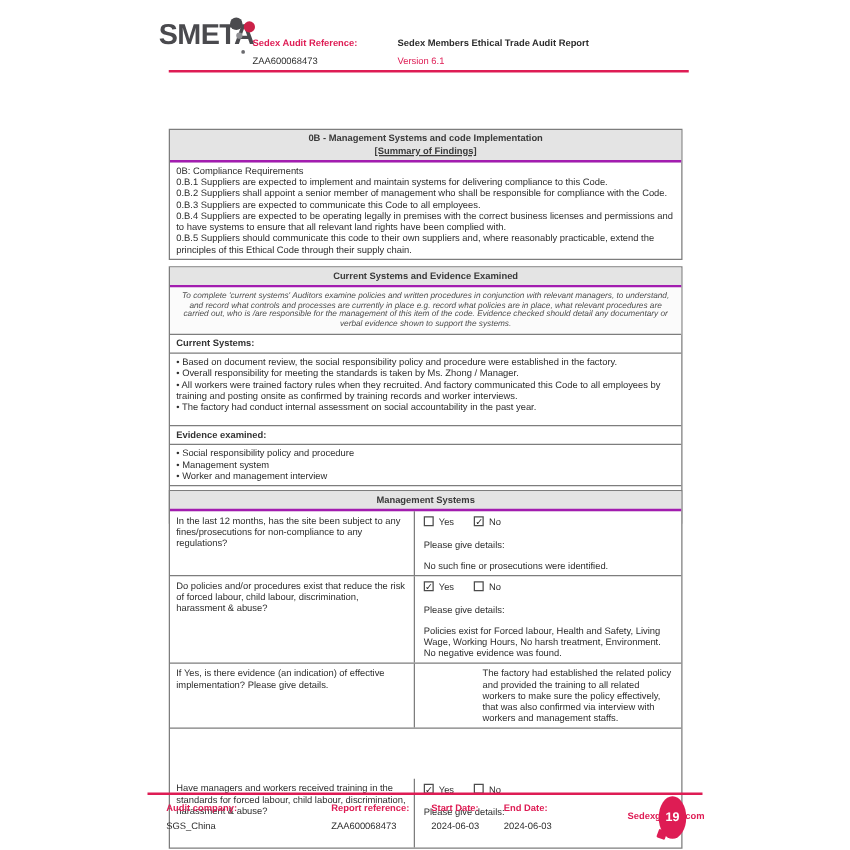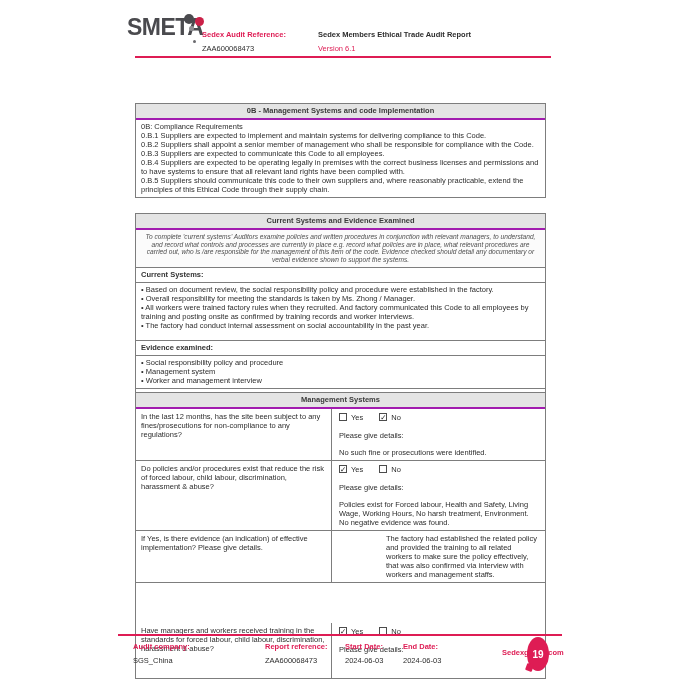--- a/index.html
+++ b/index.html
@@ -86,20 +86,21 @@
   </div>
   <div class="hdr-title">
     <div class="bold">Sedex Members Ethical Trade Audit Report</div>
     <div class="red">Version 6.1</div>
   </div>
   <div class="rule-top"></div>
 
   <div class="tbl" style="top:103px;">
     <div class="tbl-title">
       <span>0B - Management Systems and code Implementation</span>
+      <span class="u">[Summary of Findings]</span>
     </div>
     <div class="cell pre">0B: Compliance Requirements
 0.B.1 Suppliers are expected to implement and maintain systems for delivering compliance to this Code.
 0.B.2 Suppliers shall appoint a senior member of management who shall be responsible for compliance with the Code.
 0.B.3 Suppliers are expected to communicate this Code to all employees.
 0.B.4 Suppliers are expected to be operating legally in premises with the correct business licenses and permissions and to have systems to ensure that all relevant land rights have been complied with.
 0.B.5 Suppliers should communicate this code to their own suppliers and, where reasonably practicable, extend the principles of this Ethical Code through their supply chain.</div>
   </div>
 
   <div class="tbl" style="top:213px;">

